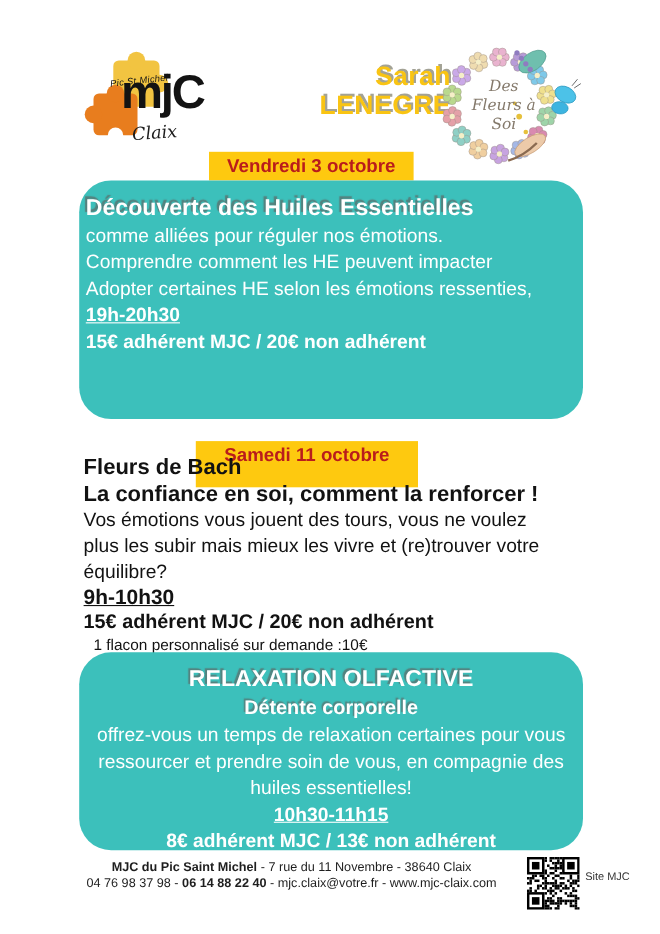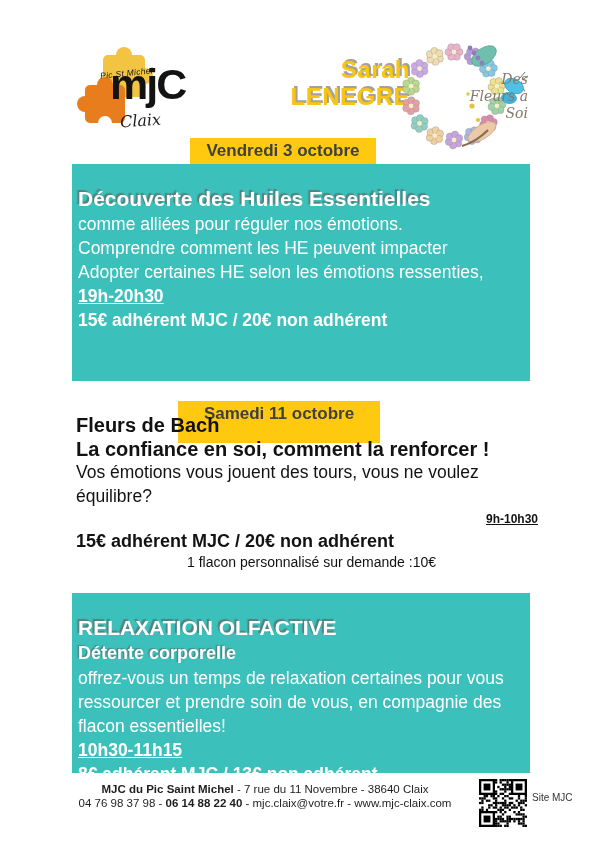--- a/index.html
+++ b/index.html
@@ -17,51 +17,51 @@
   .mjc-word { position:absolute; left:35px; top:16px; font-size:43px; font-weight:bold;
               color:#131313; letter-spacing:-2px; line-height:46px;text-align:right; }
   .mjc-claix { position:absolute; left:45px; top:66px; font-family:"DejaVu Serif", serif;
                font-style:italic; font-size:16px; color:#1c1c1c; transform:rotate(-4deg); }
 
   .presenter { position:absolute; left:190px; top:56px; width:220px; text-align:right;
                font-size:24px; font-weight:bold; color:#f9c413; line-height:27px;
                text-shadow:2px -2px 0 #a3a295; letter-spacing:.5px; }
 
   .fleurs-logo { position:absolute; left:396px; top:34px; width:136px; height:128px; }
-  .wreath-text { position:absolute; left:16px; top:37px; width:116px; text-align:right;
+  .wreath-text { position:absolute; left:4px; top:37px; width:116px; text-align:center;
                  font-family:"DejaVu Serif", serif; font-style:italic; color:#84796b;
                  font-size:14px; line-height:17px; }
 
   
-  .date-banner { position:absolute; background:#fec90f; color:#404040; font-weight:bold;
+  .date-banner { position:absolute; background:#fec90f; color:#b91c1c; font-weight:bold;
                  font-size:17px; text-align:center; }
   #banner1 { left:190px; top:138px; width:186px; height:26px; line-height:26px; }
   #banner2 { left:178px; top:401px; width:202px; height:42px; line-height:25px; }
 
   
   .teal-block { position:absolute; left:72px; width:458px; background:#3cc0bb; color:#ffffff;
-                padding:22px 6px 0 6px; box-sizing:border-box; }
+                padding:12px 6px 0 6px; box-sizing:border-box;border-radius:29px; }
   #teal1 { top:164px; height:217px; }
-  #teal2 { top:593px; height:180px; }
+  #teal2 { top:593px; height:180px;text-align:center; }
   .teal-title { font-size:21px; font-weight:bold; line-height:26px;
                 text-shadow:-2px -2px 1px rgba(90,112,110,.8); }
   .teal-sub   { font-size:18px; font-weight:bold; line-height:25px;
                 text-shadow:-1.5px -1.5px 1px rgba(90,112,110,.75); }
   .teal-line  { font-size:17.5px; line-height:24px; }
   .t-time  { font-size:17.5px; line-height:24px; font-weight:bold; text-decoration:underline; }
   .t-price { font-size:17.5px; line-height:24px; font-weight:bold; }
 
   
   #white-section { position:absolute; left:76px; top:414px; width:462px; color:#121212; }
   .ws-title { font-size:20px; font-weight:bold; line-height:23px; }
   .ws-sub   { font-size:20px; font-weight:bold; line-height:24px; }
   .ws-line  { font-size:17.5px; line-height:23.5px; }
-  .ws-time  { font-size:12px; font-weight:bold; text-decoration:underline; line-height:23px;text-align:right; }
+  .ws-time  { font-size:19px; font-weight:bold; text-decoration:underline; line-height:23px; }
   .ws-price { font-size:18px; font-weight:bold; line-height:21px; }
-  .ws-note  { font-size:14px; line-height:20px; padding-left:9px;text-align:center; }
+  .ws-note  { font-size:14px; line-height:20px; padding-left:9px; }
 
   
   .footer-text { position:absolute; left:55px; top:783px; width:420px; text-align:center;
                  font-size:11.5px; line-height:13.5px; color:#1e1e1e; }
   .footer-text b { font-weight:bold; }
   .qr { position:absolute; left:479px; top:779px; width:48px; height:48px; }
   .qr-label { position:absolute; left:532px; top:792px; font-size:10px; color:#333; }
 </style>
 </head>
 <body>
@@ -269,32 +269,33 @@
     <div class="t-time">19h-20h30</div>
     <div class="t-price">15€ adhérent MJC / 20€ non adhérent</div>
   </div>
 
   <div id="banner2" class="date-banner">Samedi 11 octobre</div>
 
   <div id="white-section">
     <div class="ws-title">Fleurs de Bach</div>
     <div class="ws-sub">La confiance en soi, comment la renforcer !</div>
     <div class="ws-line">Vos émotions vous jouent des tours, vous ne voulez</div>
+    <div class="ws-line">plus les subir mais mieux les vivre et (re)trouver votre</div>
     <div class="ws-line">équilibre?</div>
     <div class="ws-time">9h-10h30</div>
     <div class="ws-price">15€ adhérent MJC / 20€ non adhérent</div>
     <div class="ws-note">1 flacon personnalisé  sur demande :10€</div>
   </div>
 
   <div id="teal2" class="teal-block">
     <div class="teal-title">RELAXATION OLFACTIVE</div>
     <div class="teal-sub">Détente corporelle</div>
     <div class="teal-line">offrez-vous un temps de relaxation certaines pour vous</div>
     <div class="teal-line">ressourcer et prendre soin de vous, en compagnie des</div>
-    <div class="teal-line">flacon essentielles!</div>
+    <div class="teal-line">huiles essentielles!</div>
     <div class="t-time">10h30-11h15</div>
     <div class="t-price">8€ adhérent MJC / 13€ non adhérent</div>
   </div>
 
   <div class="footer-text">
     <div><b>MJC du Pic Saint Michel</b><span> - 7 rue du 11 Novembre - 38640 Claix</span></div>
     <div><span>04 76 98 37 98 - </span><b>06 14 88 22 40</b><span> - mjc.claix@votre.fr - www.mjc-claix.com</span></div>
   </div>
 
   <svg class="qr" viewBox="0 0 42 42">

